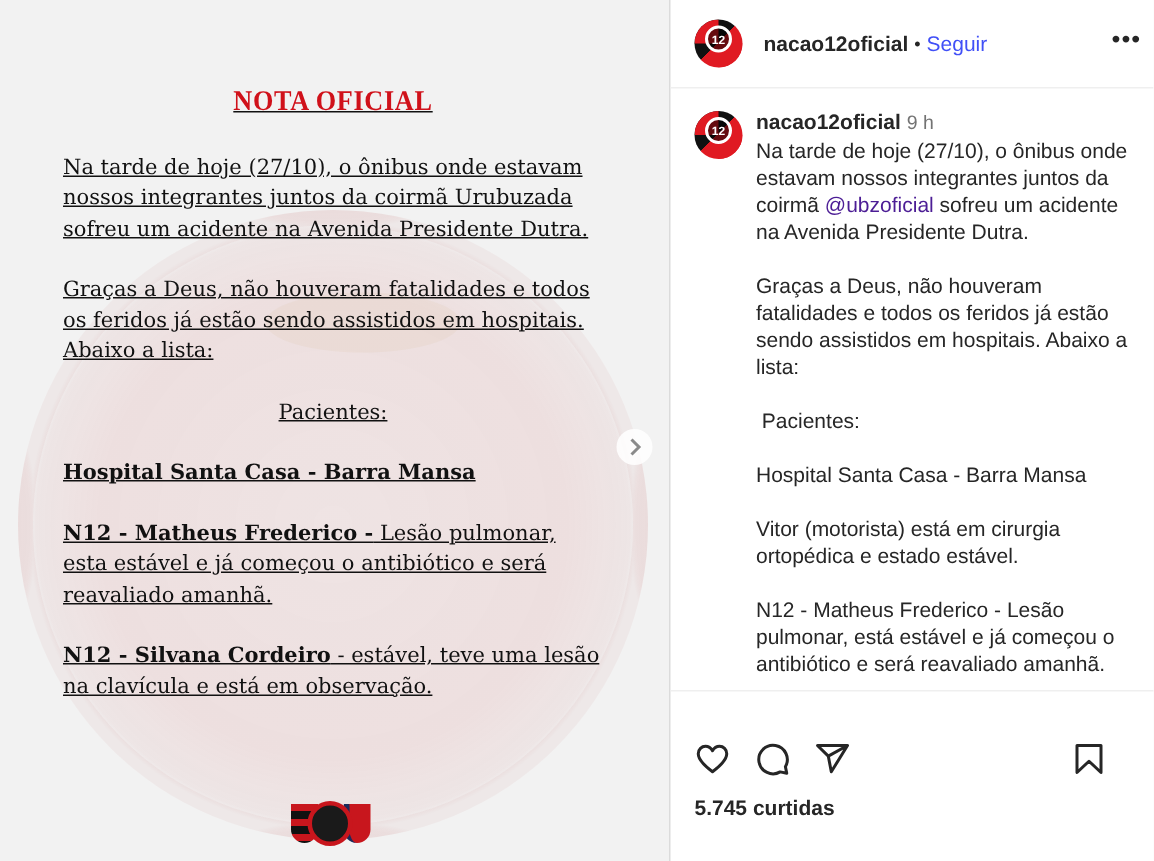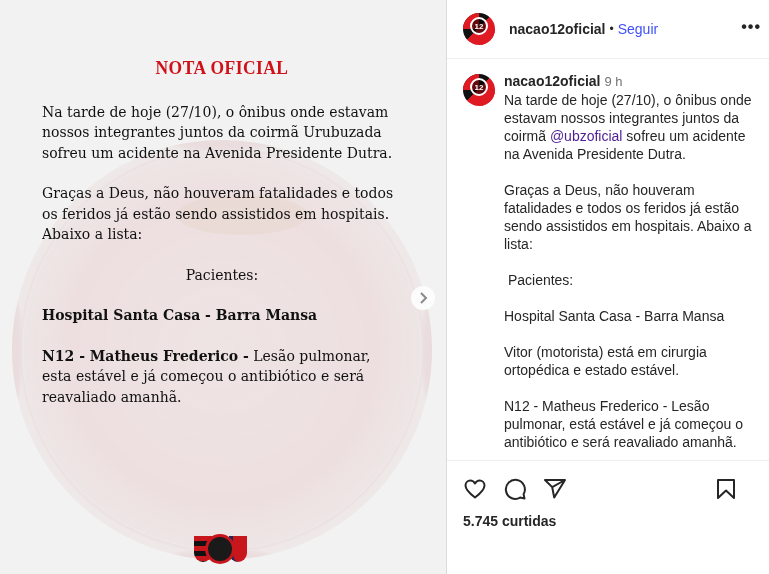--- a/index.html
+++ b/index.html
@@ -18,21 +18,21 @@
     border: 10px solid rgba(210,150,150,0.10);
   }
   .watermark-hat {
     position: absolute; left: 155px; top: 45px; width: 130px; height: 40px;
     border-radius: 50%;
     background: rgba(220,200,170,0.18);
   }
   .media-content {
     position: absolute; left: 42px; top: 58px; width: 360px;
     font-family: "DejaVu Serif", "Liberation Serif", serif;
-    font-size: 14px; line-height: 20.5px; color: #111;
+    font-size: 14px; line-height: 20.5px; color: #111; text-decoration: underline;
   }
   .nota-title {
     text-align: center; color: #d0111a; font-family: "Liberation Serif", serif;
     font-weight: bold; font-size: 19px; letter-spacing: 0.5px; margin-bottom: 23px;
     transform: scaleX(0.92);
   }
   .media-content p { margin-bottom: 20px; }
   .media-content .center { text-align: center; }
   .media-content b { font-weight: bold; }
   .logos {
@@ -86,21 +86,21 @@
   .cap-row { display: flex; }
   .cap-row .avatar { margin-top: 2px; }
   .cap-body { margin-left: 9px; font-size: 14px; line-height: 18px; color: #262626; width: 256px; }
   .cap-user { font-weight: bold; }
   .cap-time { color: #737373; margin-left: 4px; font-size: 13px; }
   .cap-text { white-space: pre-wrap; }
   .mention { color: #4c1d95; cursor: pointer; }
 
   .actions {
     position: absolute; top: 460px; left: 0; width: 323px; height: 80px;
-    border-top: 1px solid #efefef; padding: 0 16px;
+    border-top: 1px solid #efefef; padding: 17px 16px;
   }
   .icons-row { height: 44px; display: flex; align-items: center; position: relative; margin-top: 6px; }
   .icon { width: 24px; height: 24px; margin-right: 16px; cursor: pointer; }
   .icon svg { width: 24px; height: 24px; }
   .save { position: absolute; right: 0; }
   .likes { font-weight: bold; font-size: 14px; color: #262626; margin-top: 2px; }
   .time-ago { font-size: 11px; color: #8e8e8e; margin-top: 8px; }
 </style>
 </head>
 <body>
@@ -109,20 +109,21 @@
   <div class="watermark">
     <div class="watermark-hat"></div>
   </div>
   <div class="media-content">
     <div class="nota-title">NOTA OFICIAL</div>
     <p>Na tarde de hoje (27/10), o ônibus onde estavam nossos integrantes juntos da coirmã Urubuzada sofreu um acidente na Avenida Presidente Dutra.</p>
     <p>Graças a Deus, não houveram fatalidades e todos os feridos já estão sendo assistidos em hospitais. Abaixo a lista:</p>
     <p class="center">Pacientes:</p>
     <p><b>Hospital Santa Casa - Barra Mansa</b></p>
     <p><b>N12 - Matheus Frederico -</b><span> Lesão pulmonar, esta estável e já começou o antibiótico e será reavaliado amanhã.</span></p>
+    <p><b>N12 - Silvana Cordeiro</b><span> - estável, teve uma lesão na clavícula  e está em observação.</span></p>
   </div>
   <div class="logos">
     <div class="logo-a"></div>
     <div class="logo-c"></div>
     <div class="logo-b"></div>
   </div>
   <div class="next-btn">
     <svg width="10" height="12" viewBox="0 0 10 12">
         <path d="M3 1 L8 6 L3 11" stroke="#8a8a8a" stroke-width="2" fill="none"></path>
       </svg>

